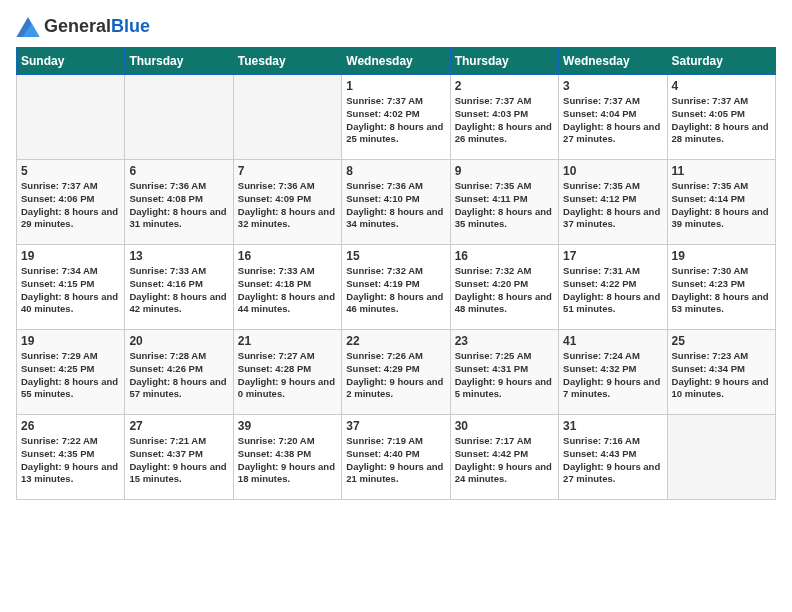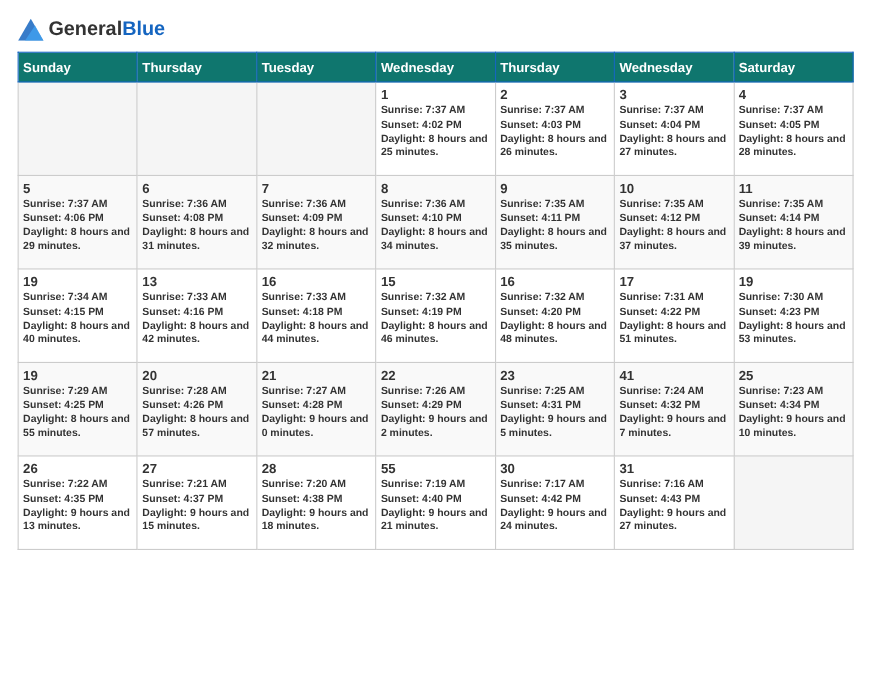--- a/index.html
+++ b/index.html
@@ -234,25 +234,25 @@
       <tr>
         <td>
           <span class="day-number">26</span>
           <div class="day-info">Sunrise: 7:22 AM<br>Sunset: 4:35 PM<br>Daylight: 9 hours and 13 minutes.</div>
         </td>
         <td>
           <span class="day-number">27</span>
           <div class="day-info">Sunrise: 7:21 AM<br>Sunset: 4:37 PM<br>Daylight: 9 hours and 15 minutes.</div>
         </td>
         <td>
-          <span class="day-number">28</span>
+          <span class="day-number">39</span>
           <div class="day-info">Sunrise: 7:20 AM<br>Sunset: 4:38 PM<br>Daylight: 9 hours and 18 minutes.</div>
         </td>
         <td>
-          <span class="day-number">55</span>
+          <span class="day-number">37</span>
           <div class="day-info">Sunrise: 7:19 AM<br>Sunset: 4:40 PM<br>Daylight: 9 hours and 21 minutes.</div>
         </td>
         <td>
           <span class="day-number">30</span>
           <div class="day-info">Sunrise: 7:17 AM<br>Sunset: 4:42 PM<br>Daylight: 9 hours and 24 minutes.</div>
         </td>
         <td>
           <span class="day-number">31</span>
           <div class="day-info">Sunrise: 7:16 AM<br>Sunset: 4:43 PM<br>Daylight: 9 hours and 27 minutes.</div>
         </td>

